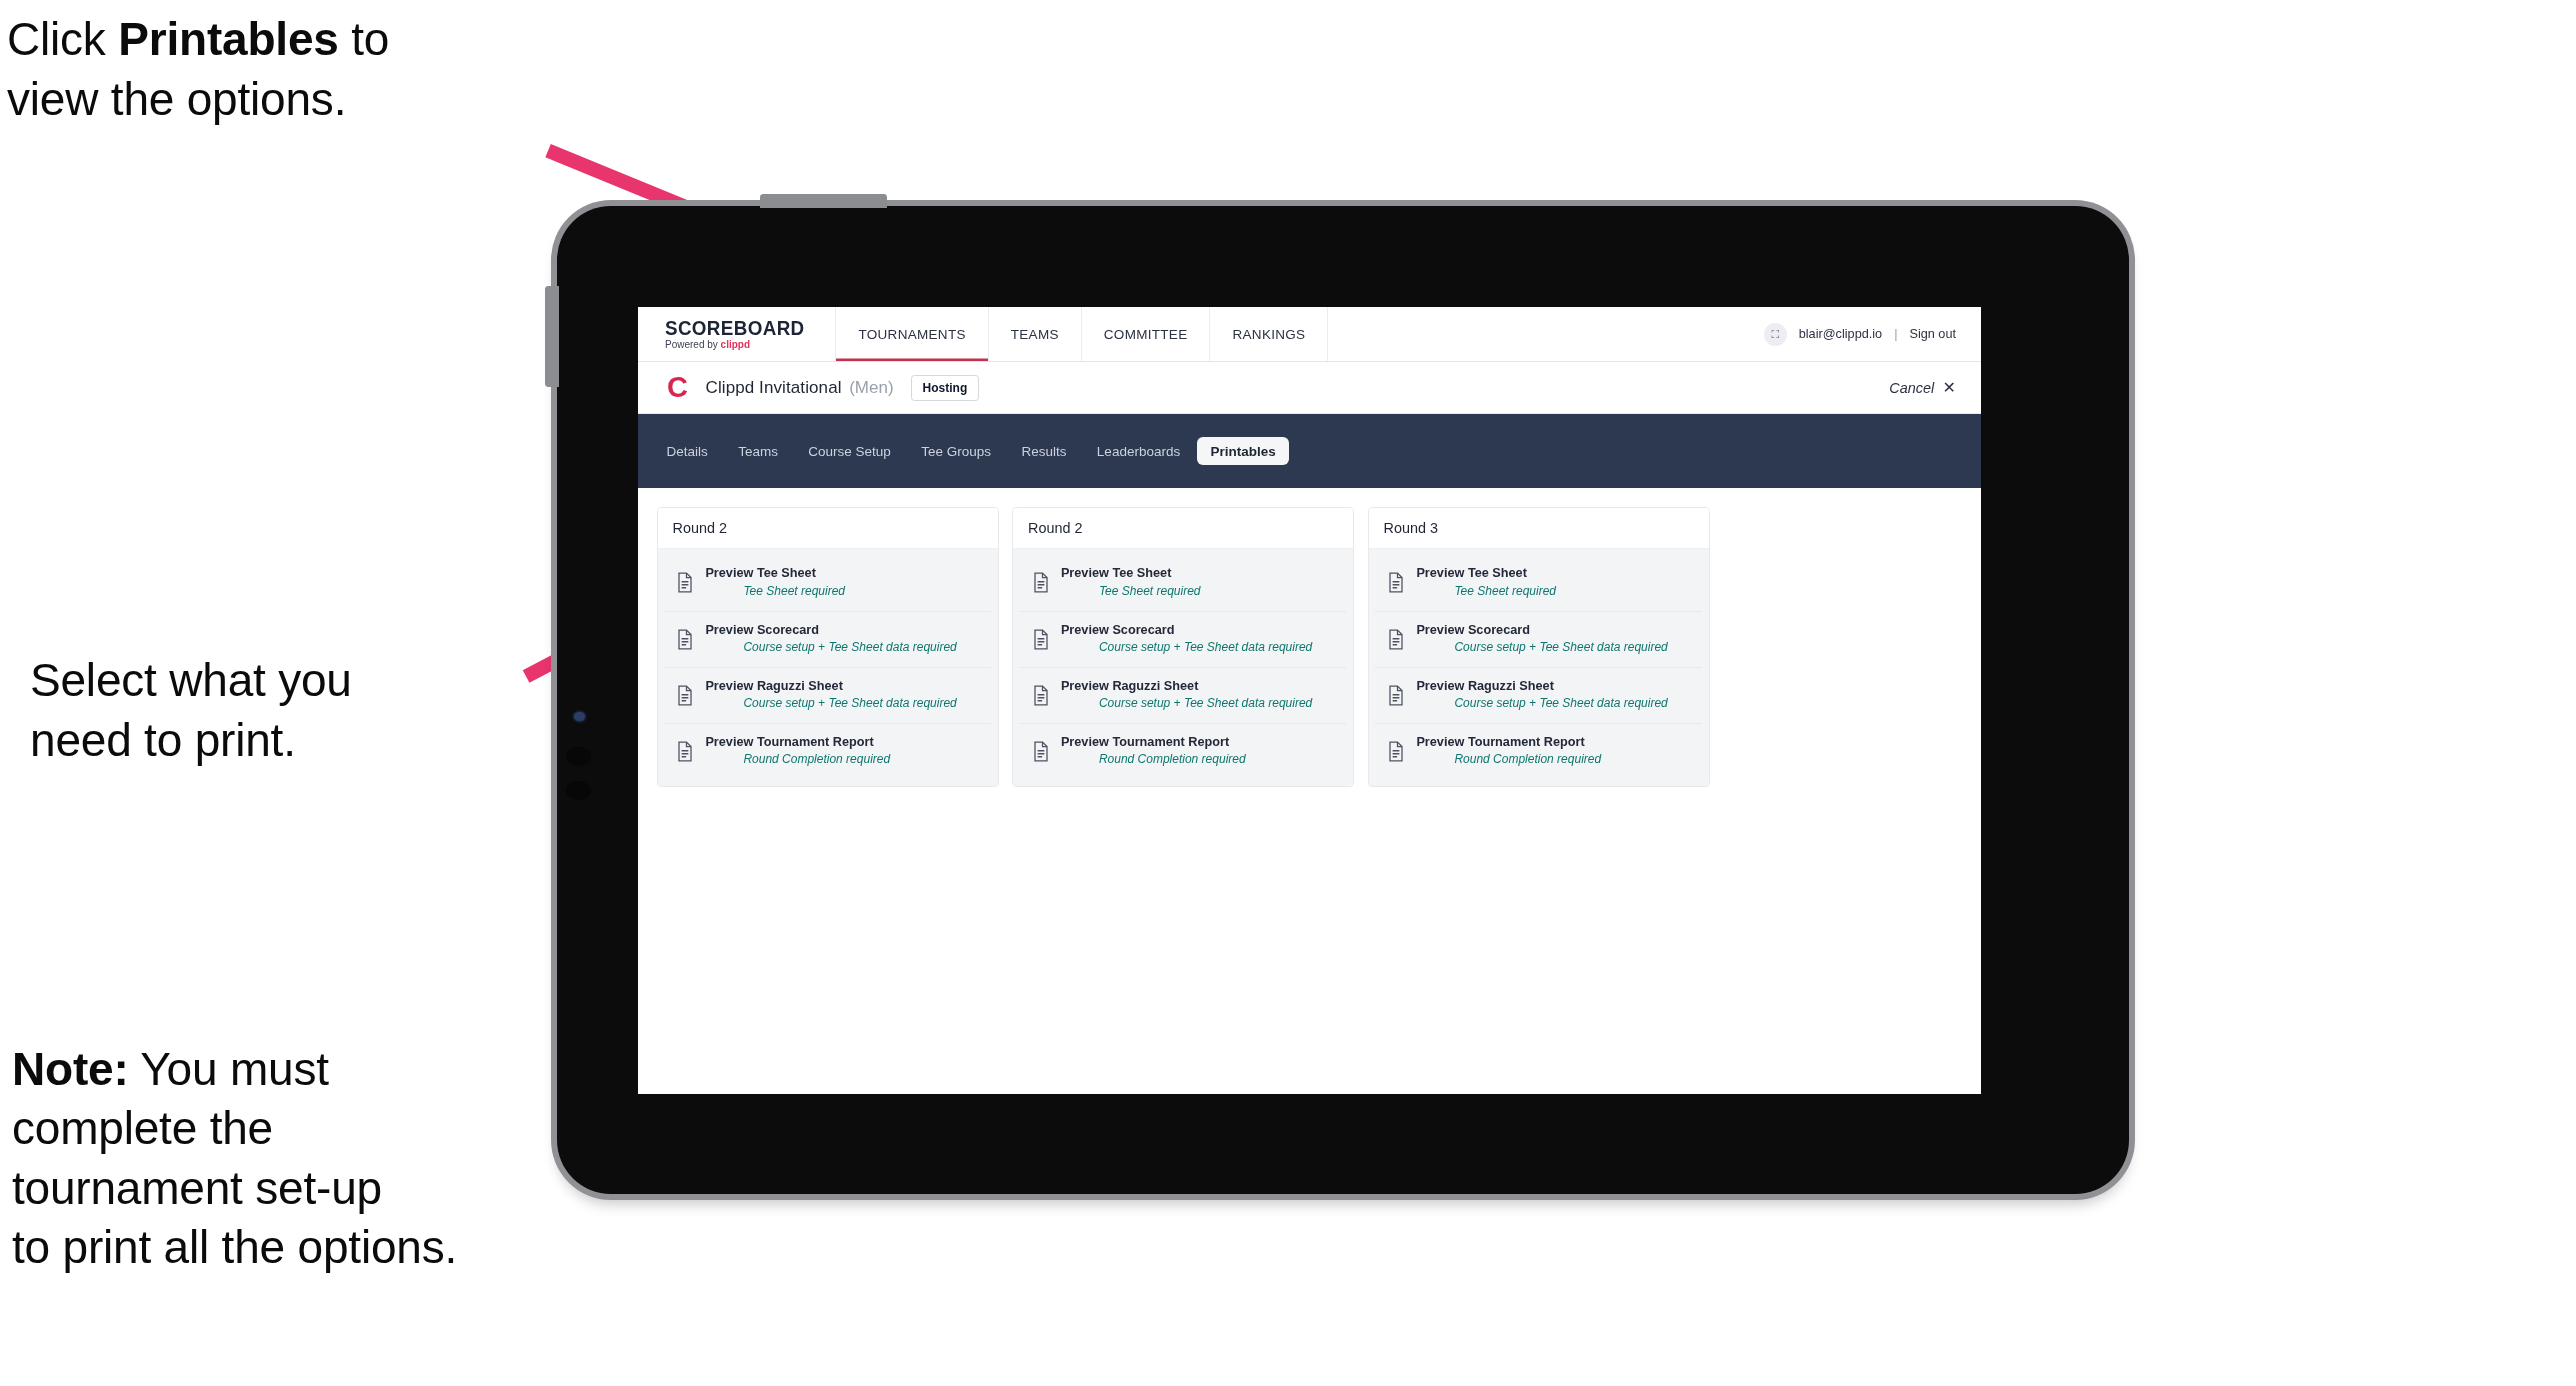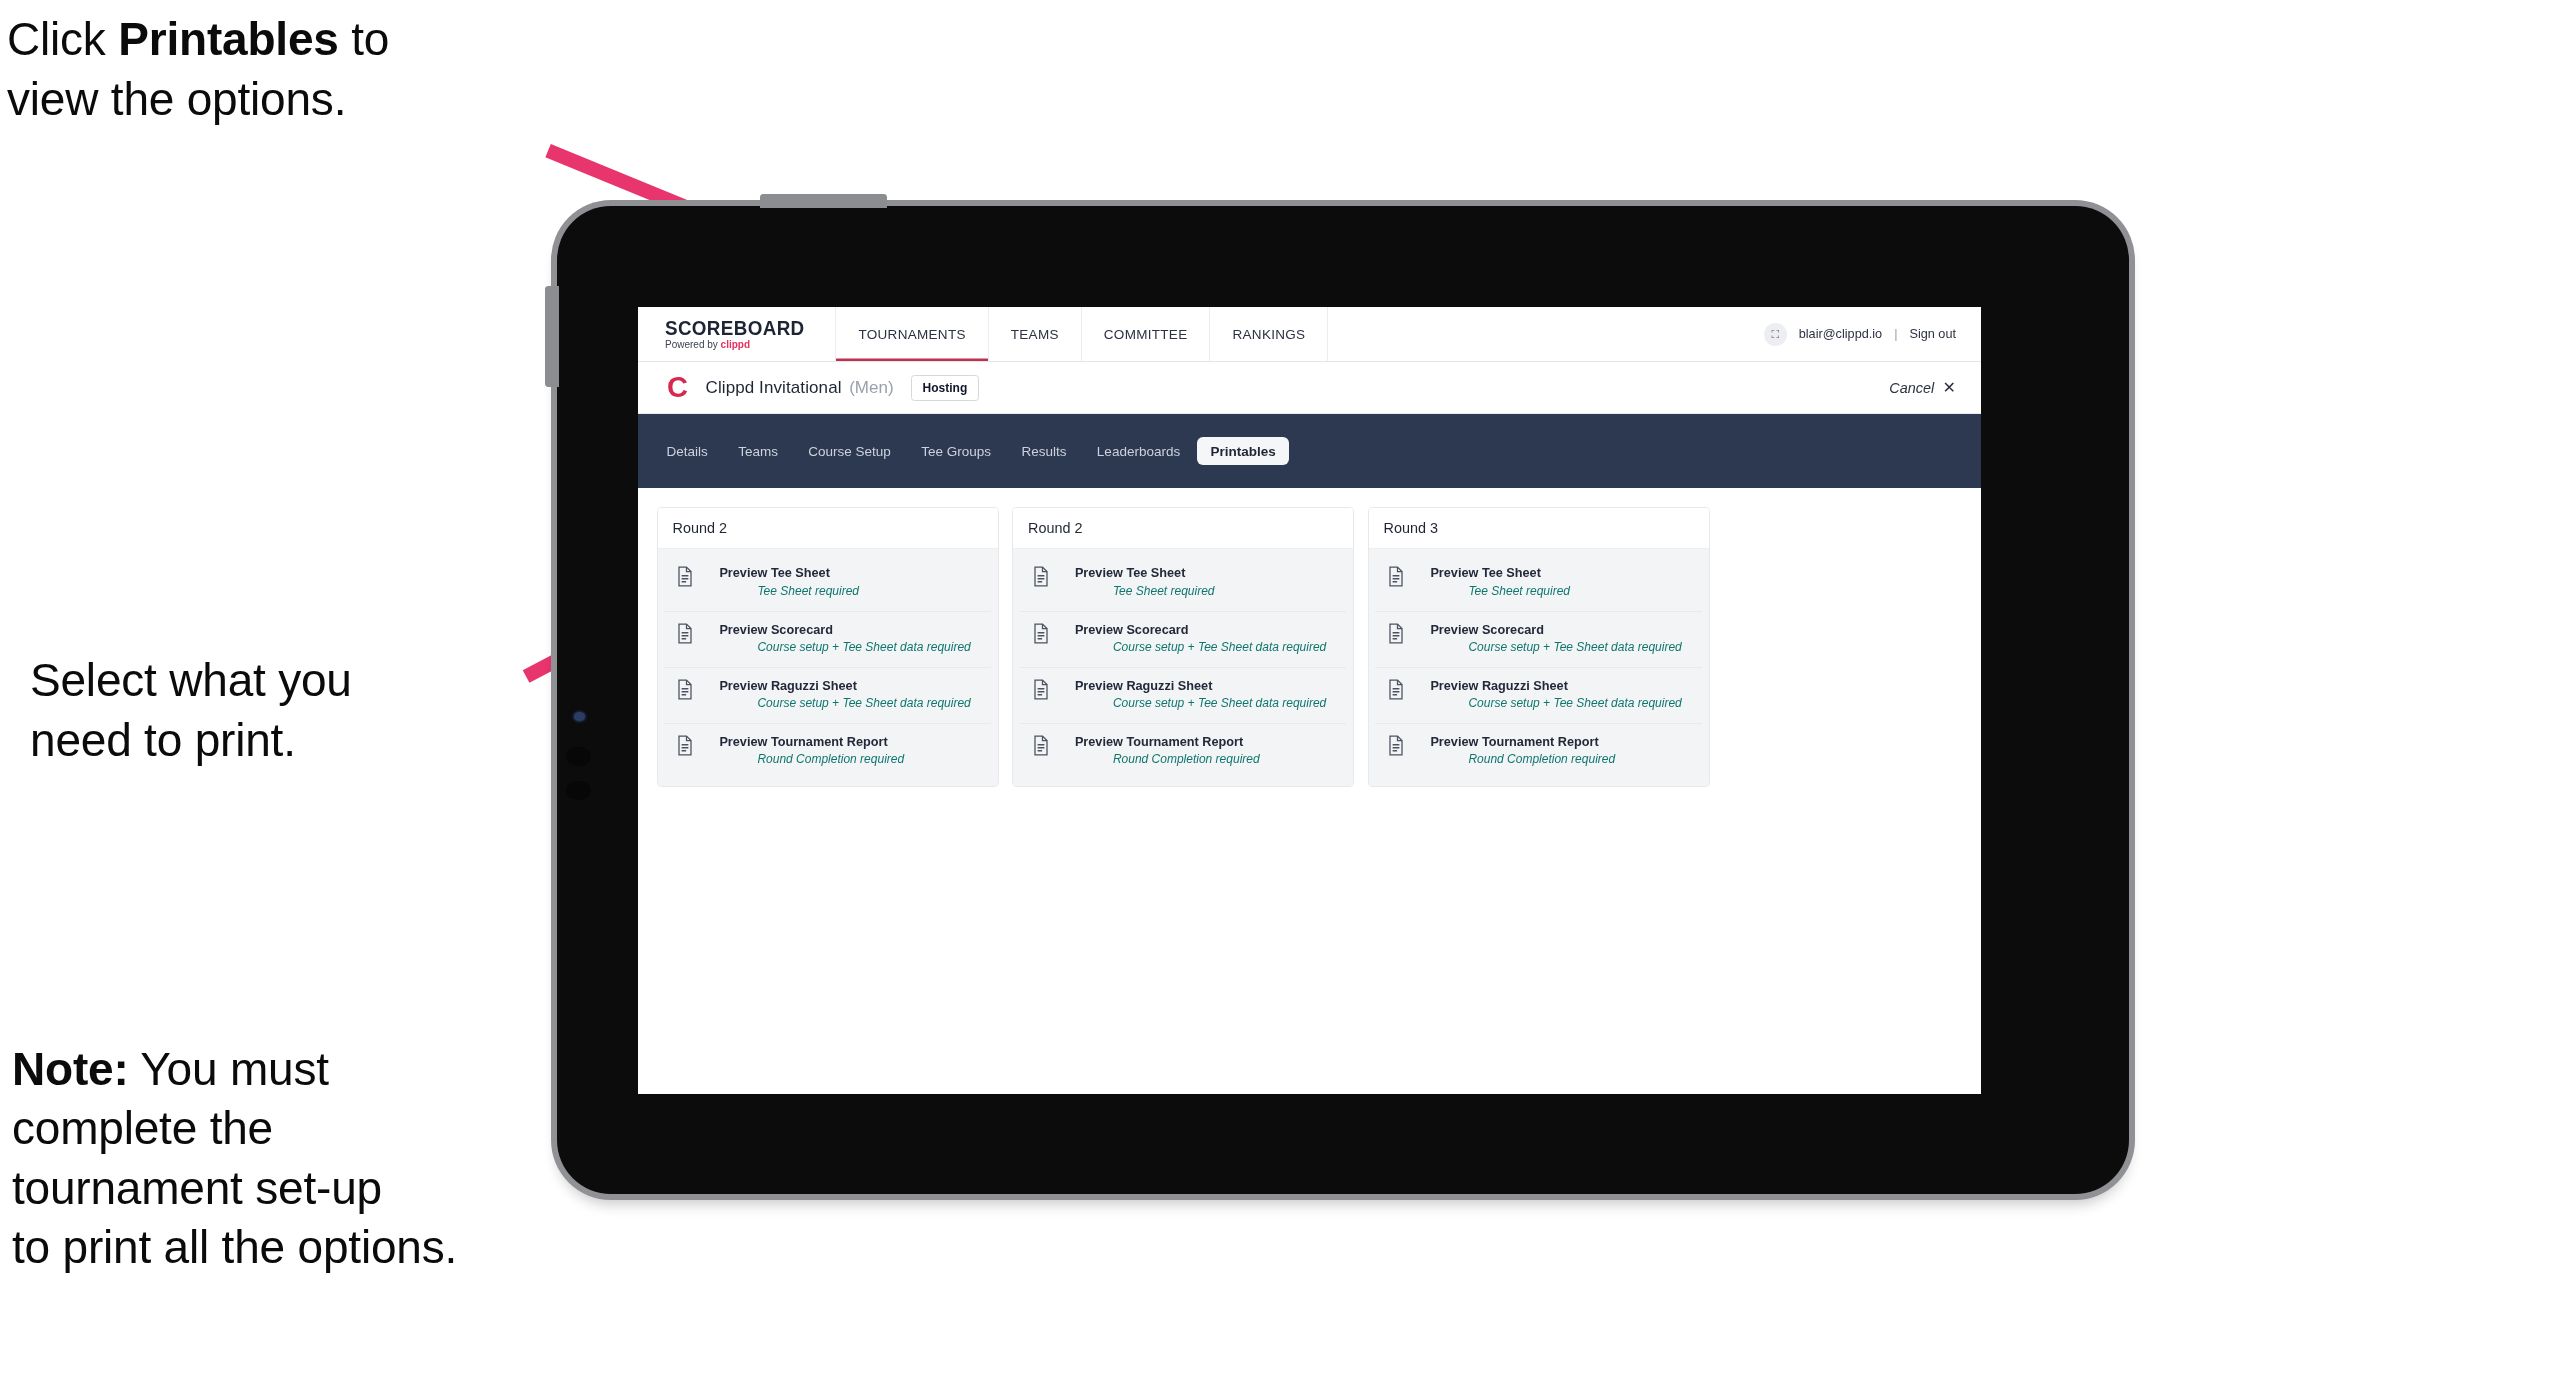--- a/index.html
+++ b/index.html
@@ -299,22 +299,22 @@
     color: #1f2533;
     background: #ffffff;
     border-bottom: 0.8px solid #edeff1;
   }
   .round-items {
     background: #f3f4f6;
     padding: 6.8px;
   }
   .printable-row {
     display: flex;
-    align-items: flex-start;
-    gap: 25px;
+    align-items: center;
+    gap: 11px;
     padding: 11px 12px;
     border-bottom: 0.8px solid #e7e9ec;
     cursor: pointer;
   }
   .printable-row:last-child { border-bottom: none; }
   .doc-icon {
     flex: 0 0 auto;
     width: 18px;
     height: 21px;
     color: #4c5260;

